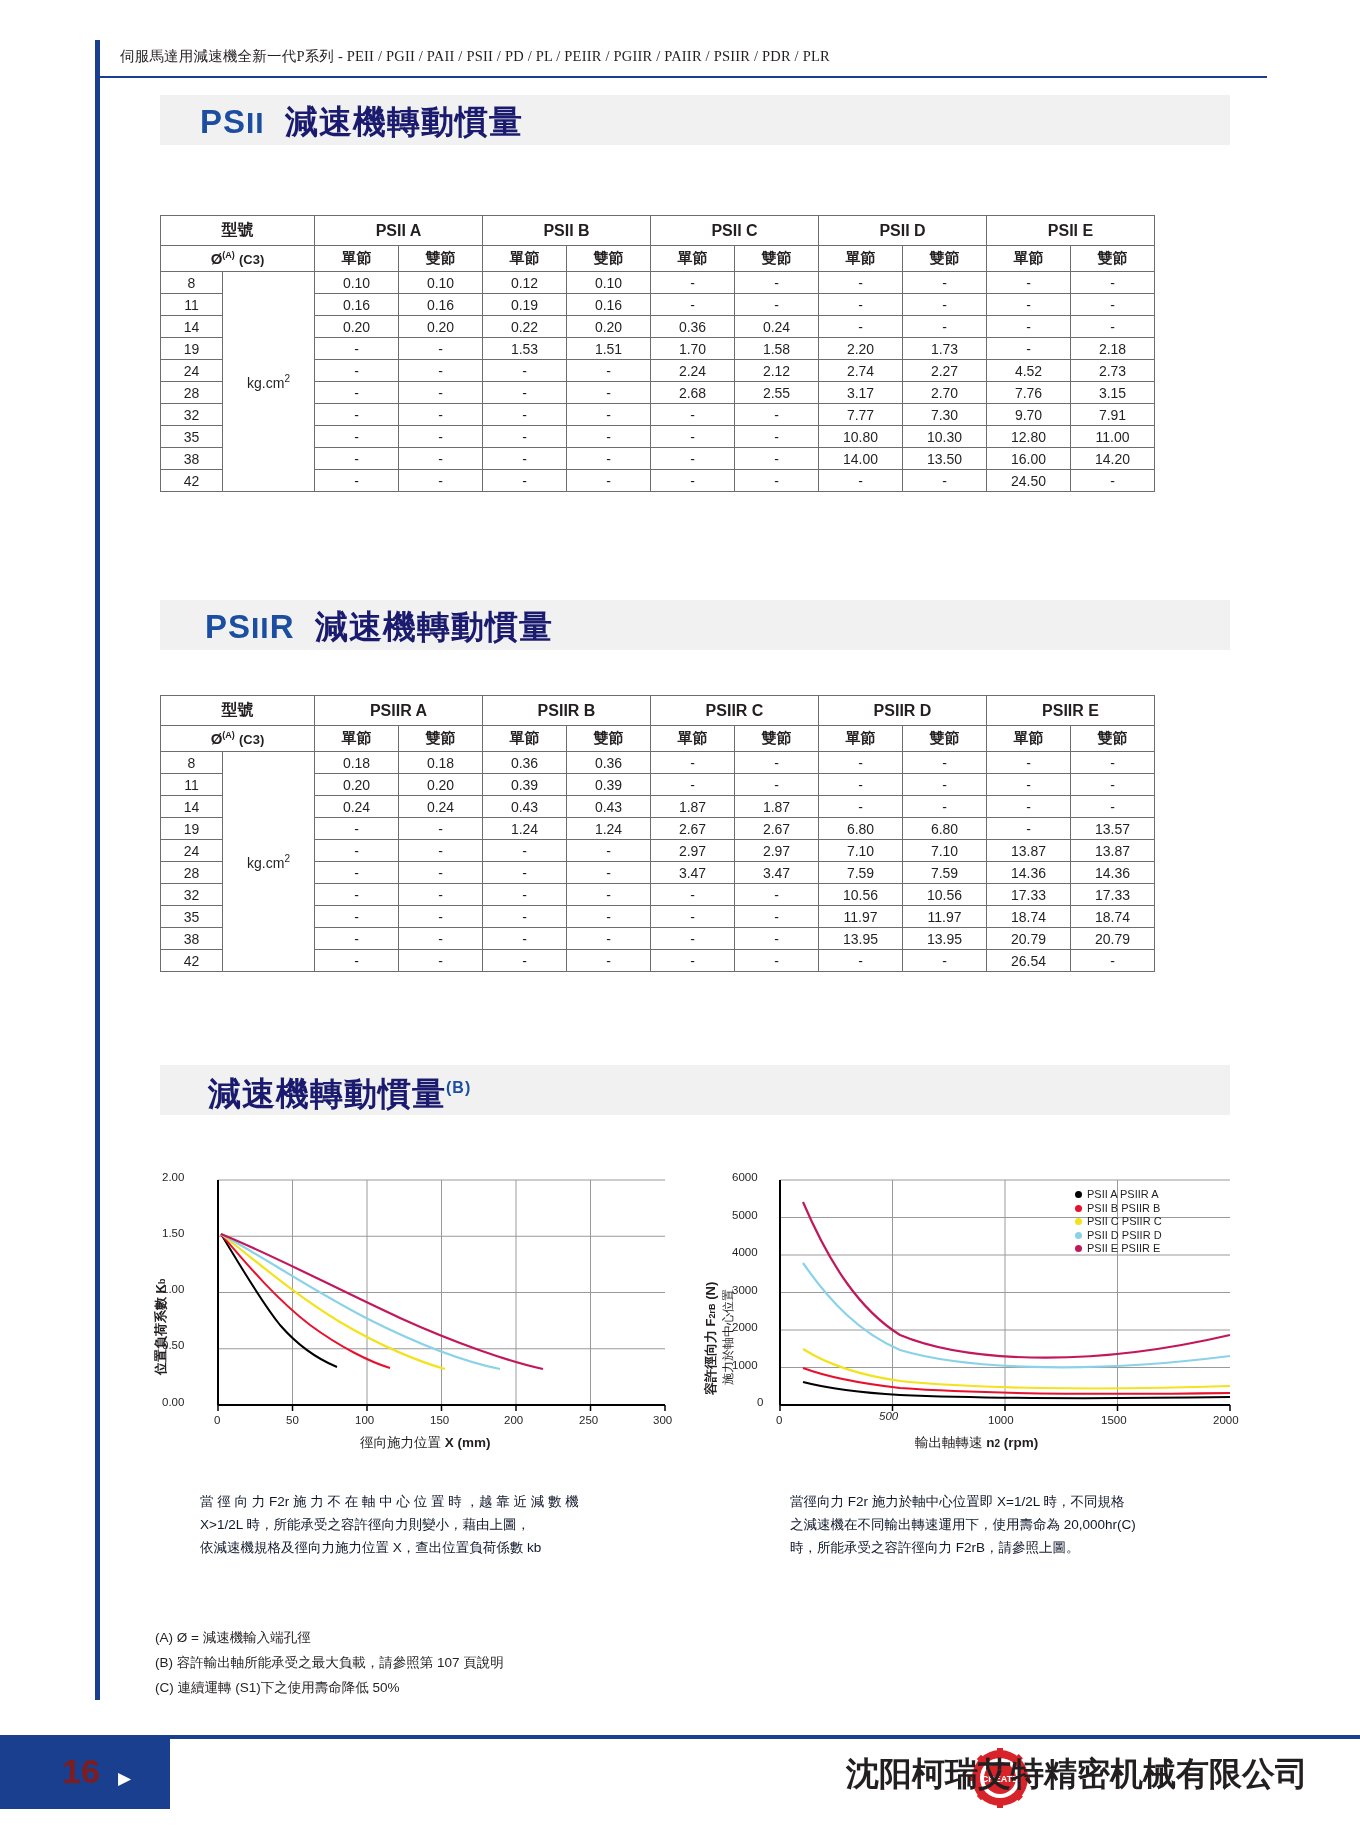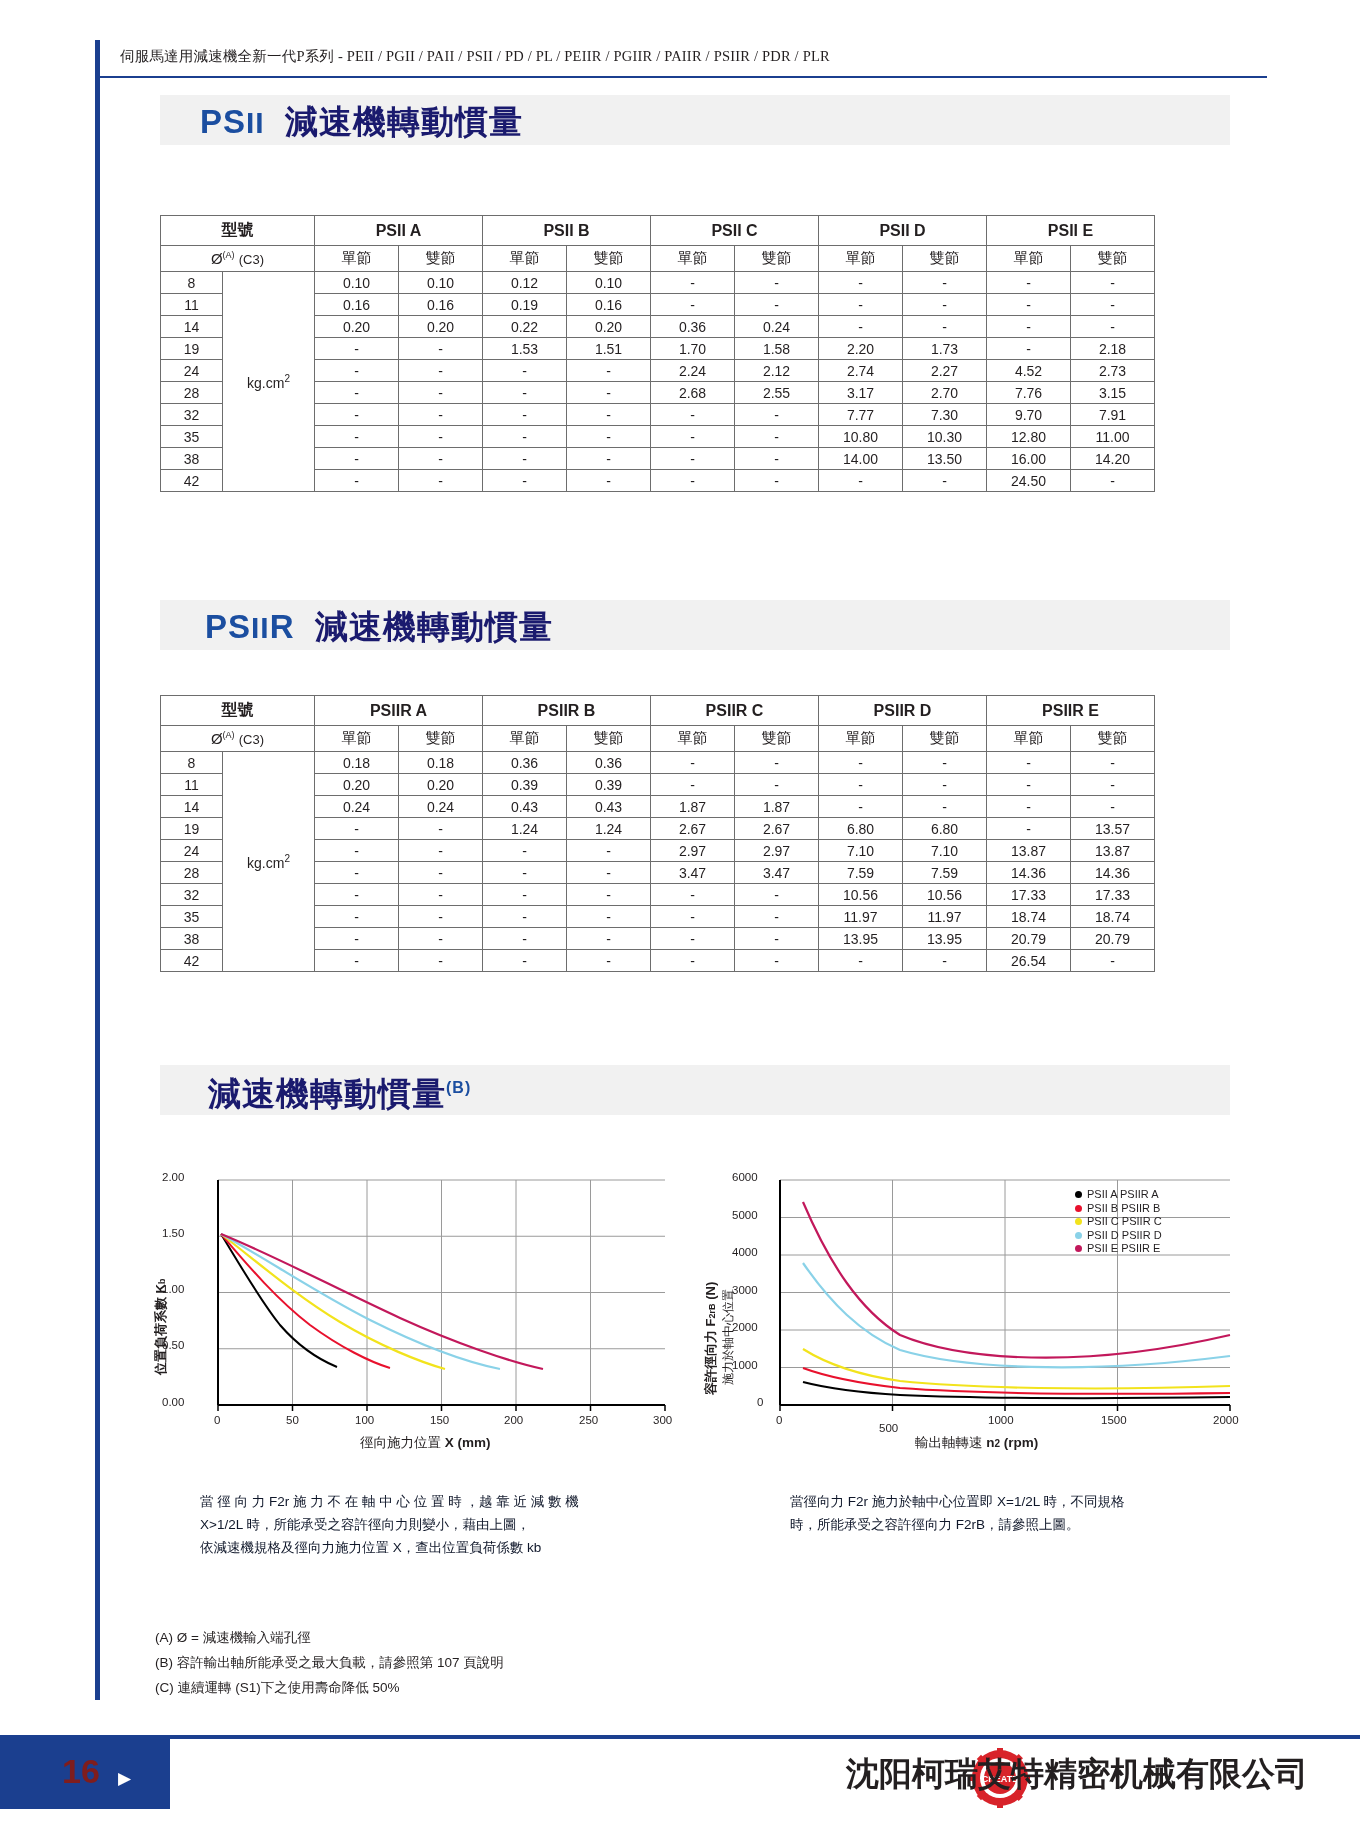--- a/index.html
+++ b/index.html
@@ -52,21 +52,21 @@
     border:1px solid #6d6d6d;
     text-align:center;
     padding:0;
     font-weight:normal;
     height:22px;
   }
   table.spec .hdr {
     font-weight:bold; font-size:16px; height:30px;
   }
   table.spec .hdr2 {
-    font-weight:normal; font-size:15px; height:26px;
+    font-weight:bold; font-size:15px; height:26px;
   }
   table.spec td.lbl { width:62px; }
   table.spec td.unit { width:92px; }
   table.spec td.val { width:84px; }
   .dash { font-weight:bold; }
   .sup { font-size:9px; vertical-align:super; }
   .sup2 { font-size:10px; vertical-align:super; }
 
   
   .chart-wrap { position:absolute; }
@@ -551,21 +551,21 @@
   
   <div class="tick" style="left:32px; top:1px;">6000</div>
   <div class="tick" style="left:32px; top:39px;">5000</div>
   <div class="tick" style="left:32px; top:76px;">4000</div>
   <div class="tick" style="left:32px; top:114px;">3000</div>
   <div class="tick" style="left:32px; top:151px;">2000</div>
   <div class="tick" style="left:32px; top:189px;">1000</div>
   <div class="tick" style="left:57px; top:226px;">0</div>
   
   <div class="tick" style="left:76px; top:244px;">0</div>
-  <div class="tick" style="left:179px; top:252px;">500</div>
+  <div class="tick" style="left:179px; top:240px;font-style:italic;">500</div>
   <div class="tick" style="left:288px; top:244px;">1000</div>
   <div class="tick" style="left:401px; top:244px;">1500</div>
   <div class="tick" style="left:513px; top:244px;">2000</div>
   
   <div class="axis-label" style="left:215px; top:264px; font-size:13.5px;">
     輸出軸轉速 <b>n<span style="font-size:10px;">2</span> (rpm)</b>
   </div>
   <div class="ylab-rot" style="left:2px; top:225px;">
     容許徑向力 <b>F<span style="font-size:9px;">2rB</span> (N)</b>
   </div>
@@ -597,20 +597,21 @@
   </div>
 </div>
 
 <div class="note" style="left:200px; top:1490px; width:480px;">
   <div>當 徑 向 力  F2r 施 力 不 在 軸 中 心 位 置 時 ，越 靠 近 減 數 機</div>
   <div>X&gt;1/2L 時，所能承受之容許徑向力則變小，藉由上圖，</div>
   <div>依減速機規格及徑向力施力位置 X，查出位置負荷係數 kb</div>
 </div>
 <div class="note" style="left:790px; top:1490px; width:470px;">
   <div>當徑向力 F2r 施力於軸中心位置即 X=1/2L 時，不同規格</div>
+  <div>之減速機在不同輸出轉速運用下，使用壽命為 20,000hr(C)</div>
   <div>時，所能承受之容許徑向力 F2rB，請參照上圖。</div>
 </div>
 
 <div class="footnotes" style="left:155px; top:1625px;">
   <div>(A)  Ø = 減速機輸入端孔徑</div>
   <div>(B)  容許輸出軸所能承受之最大負載，請參照第 107 頁說明</div>
   <div>(C)  連續運轉 (S1)下之使用壽命降低 50%</div>
 </div>
 
 <div class="footer-bar"></div>

